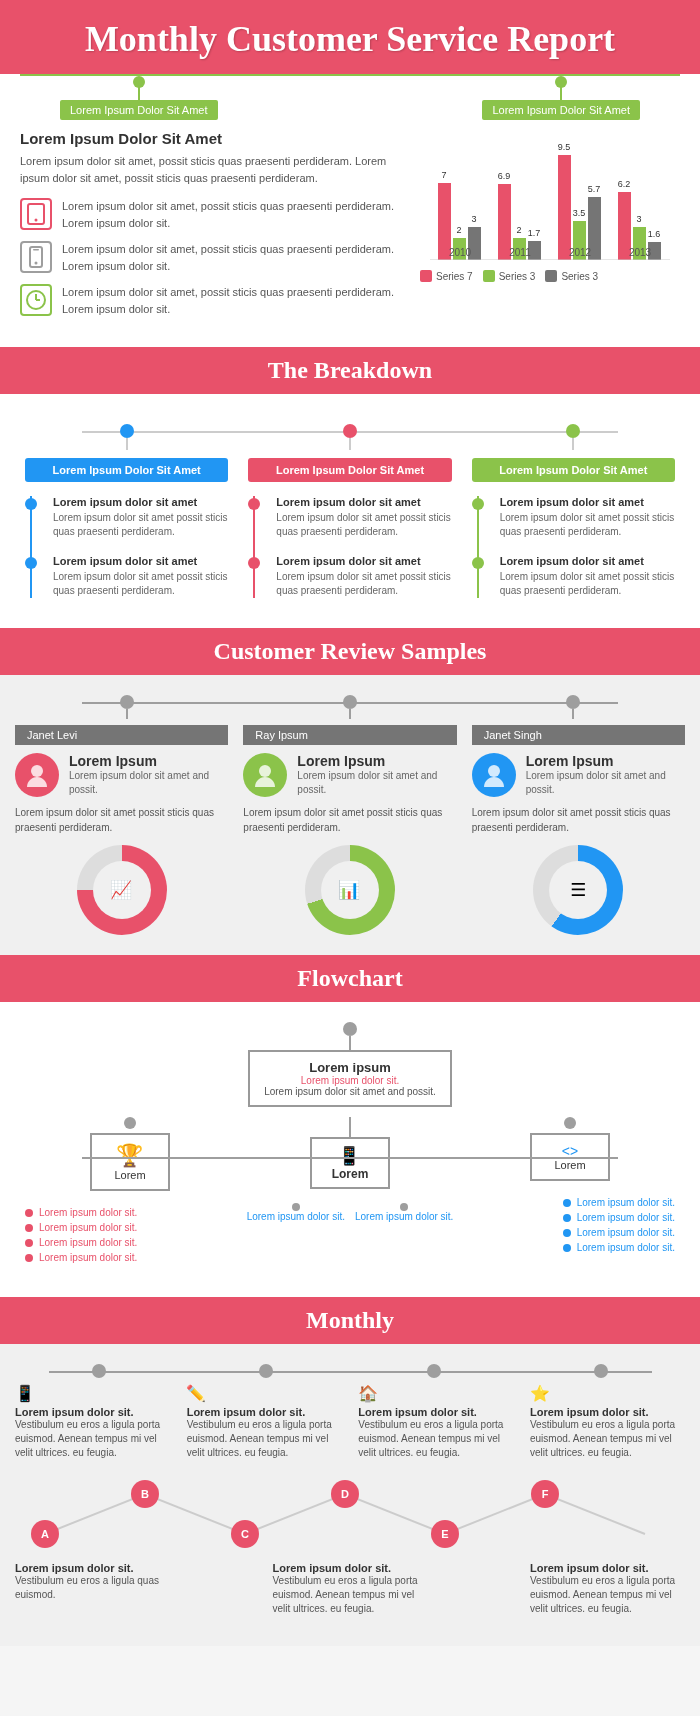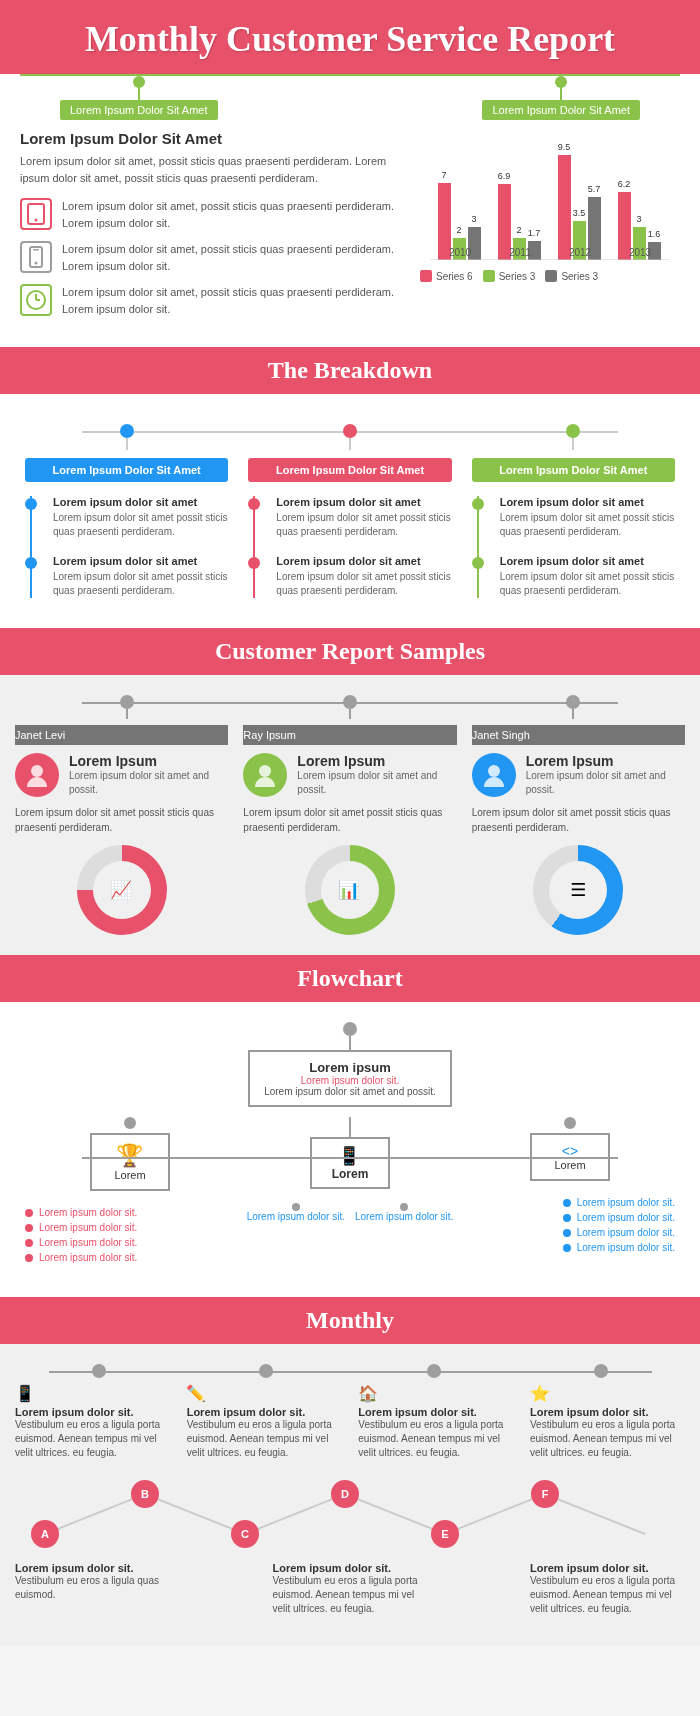--- a/index.html
+++ b/index.html
@@ -190,21 +190,21 @@
       display: flex;
       gap: 15px;
     }
     .review-col {
       flex: 1;
     }
     .reviewer-name-bar {
       background: #757575;
       color: #fff;
       font-size: 11px;
-      padding: 4px 0;
+      padding: 4px 12px;
       margin-bottom: 8px;
     }
     .review-profile {
       display: flex;
       gap: 10px;
       align-items: center;
       margin-bottom: 8px;
     }
     .avatar {
       width: 44px;
@@ -413,21 +413,21 @@
         <text x="204" y="57" font-size="9" fill="#333" text-anchor="middle">6.2</text>
         <text x="219" y="92" font-size="9" fill="#333" text-anchor="middle">3</text>
         <text x="234" y="107" font-size="9" fill="#333" text-anchor="middle">1.6</text>
         <text x="220" y="126" font-size="10" fill="#555" text-anchor="middle">2013</text>
 
         <line x1="10" y1="130" x2="250" y2="130" stroke="#ccc" stroke-width="1"></line>
       </svg>
       <div class="chart-legend">
         <div class="legend-item">
           <div class="legend-dot" style="background:#e8516a;"></div>
-          <span>Series 6</span>
+          <span>Series 7</span>
         </div>
         <div class="legend-item">
           <div class="legend-dot" style="background:#8bc34a;"></div>
           <span>Series 3</span>
         </div>
         <div class="legend-item">
           <div class="legend-dot" style="background:#757575;"></div>
           <span>Series 3</span>
         </div>
       </div>
@@ -518,21 +518,21 @@
             <h4>Lorem ipsum dolor sit amet</h4>
             <p>Lorem ipsum dolor sit amet possit sticis quas praesenti perdideram.</p>
           </div>
         </div>
       </div>
     </div>
   </div>
 </div>
 
 <div class="section-header">
-  <h2>Customer Report Samples</h2>
+  <h2>Customer Review Samples</h2>
 </div>
 
 <div class="review-section">
 
   <div style="display:flex; justify-content:space-around; margin-bottom:6px; position:relative;">
     <div style="position:absolute; top:7px; left:10%; right:10%; height:2px; background:#9e9e9e;"></div>
     <div style="display:flex;flex-direction:column;align-items:center;z-index:1;">
       <div style="width:14px;height:14px;border-radius:50%;background:#9e9e9e;"></div>
       <div style="width:2px;height:10px;background:#9e9e9e;"></div>
     </div>

